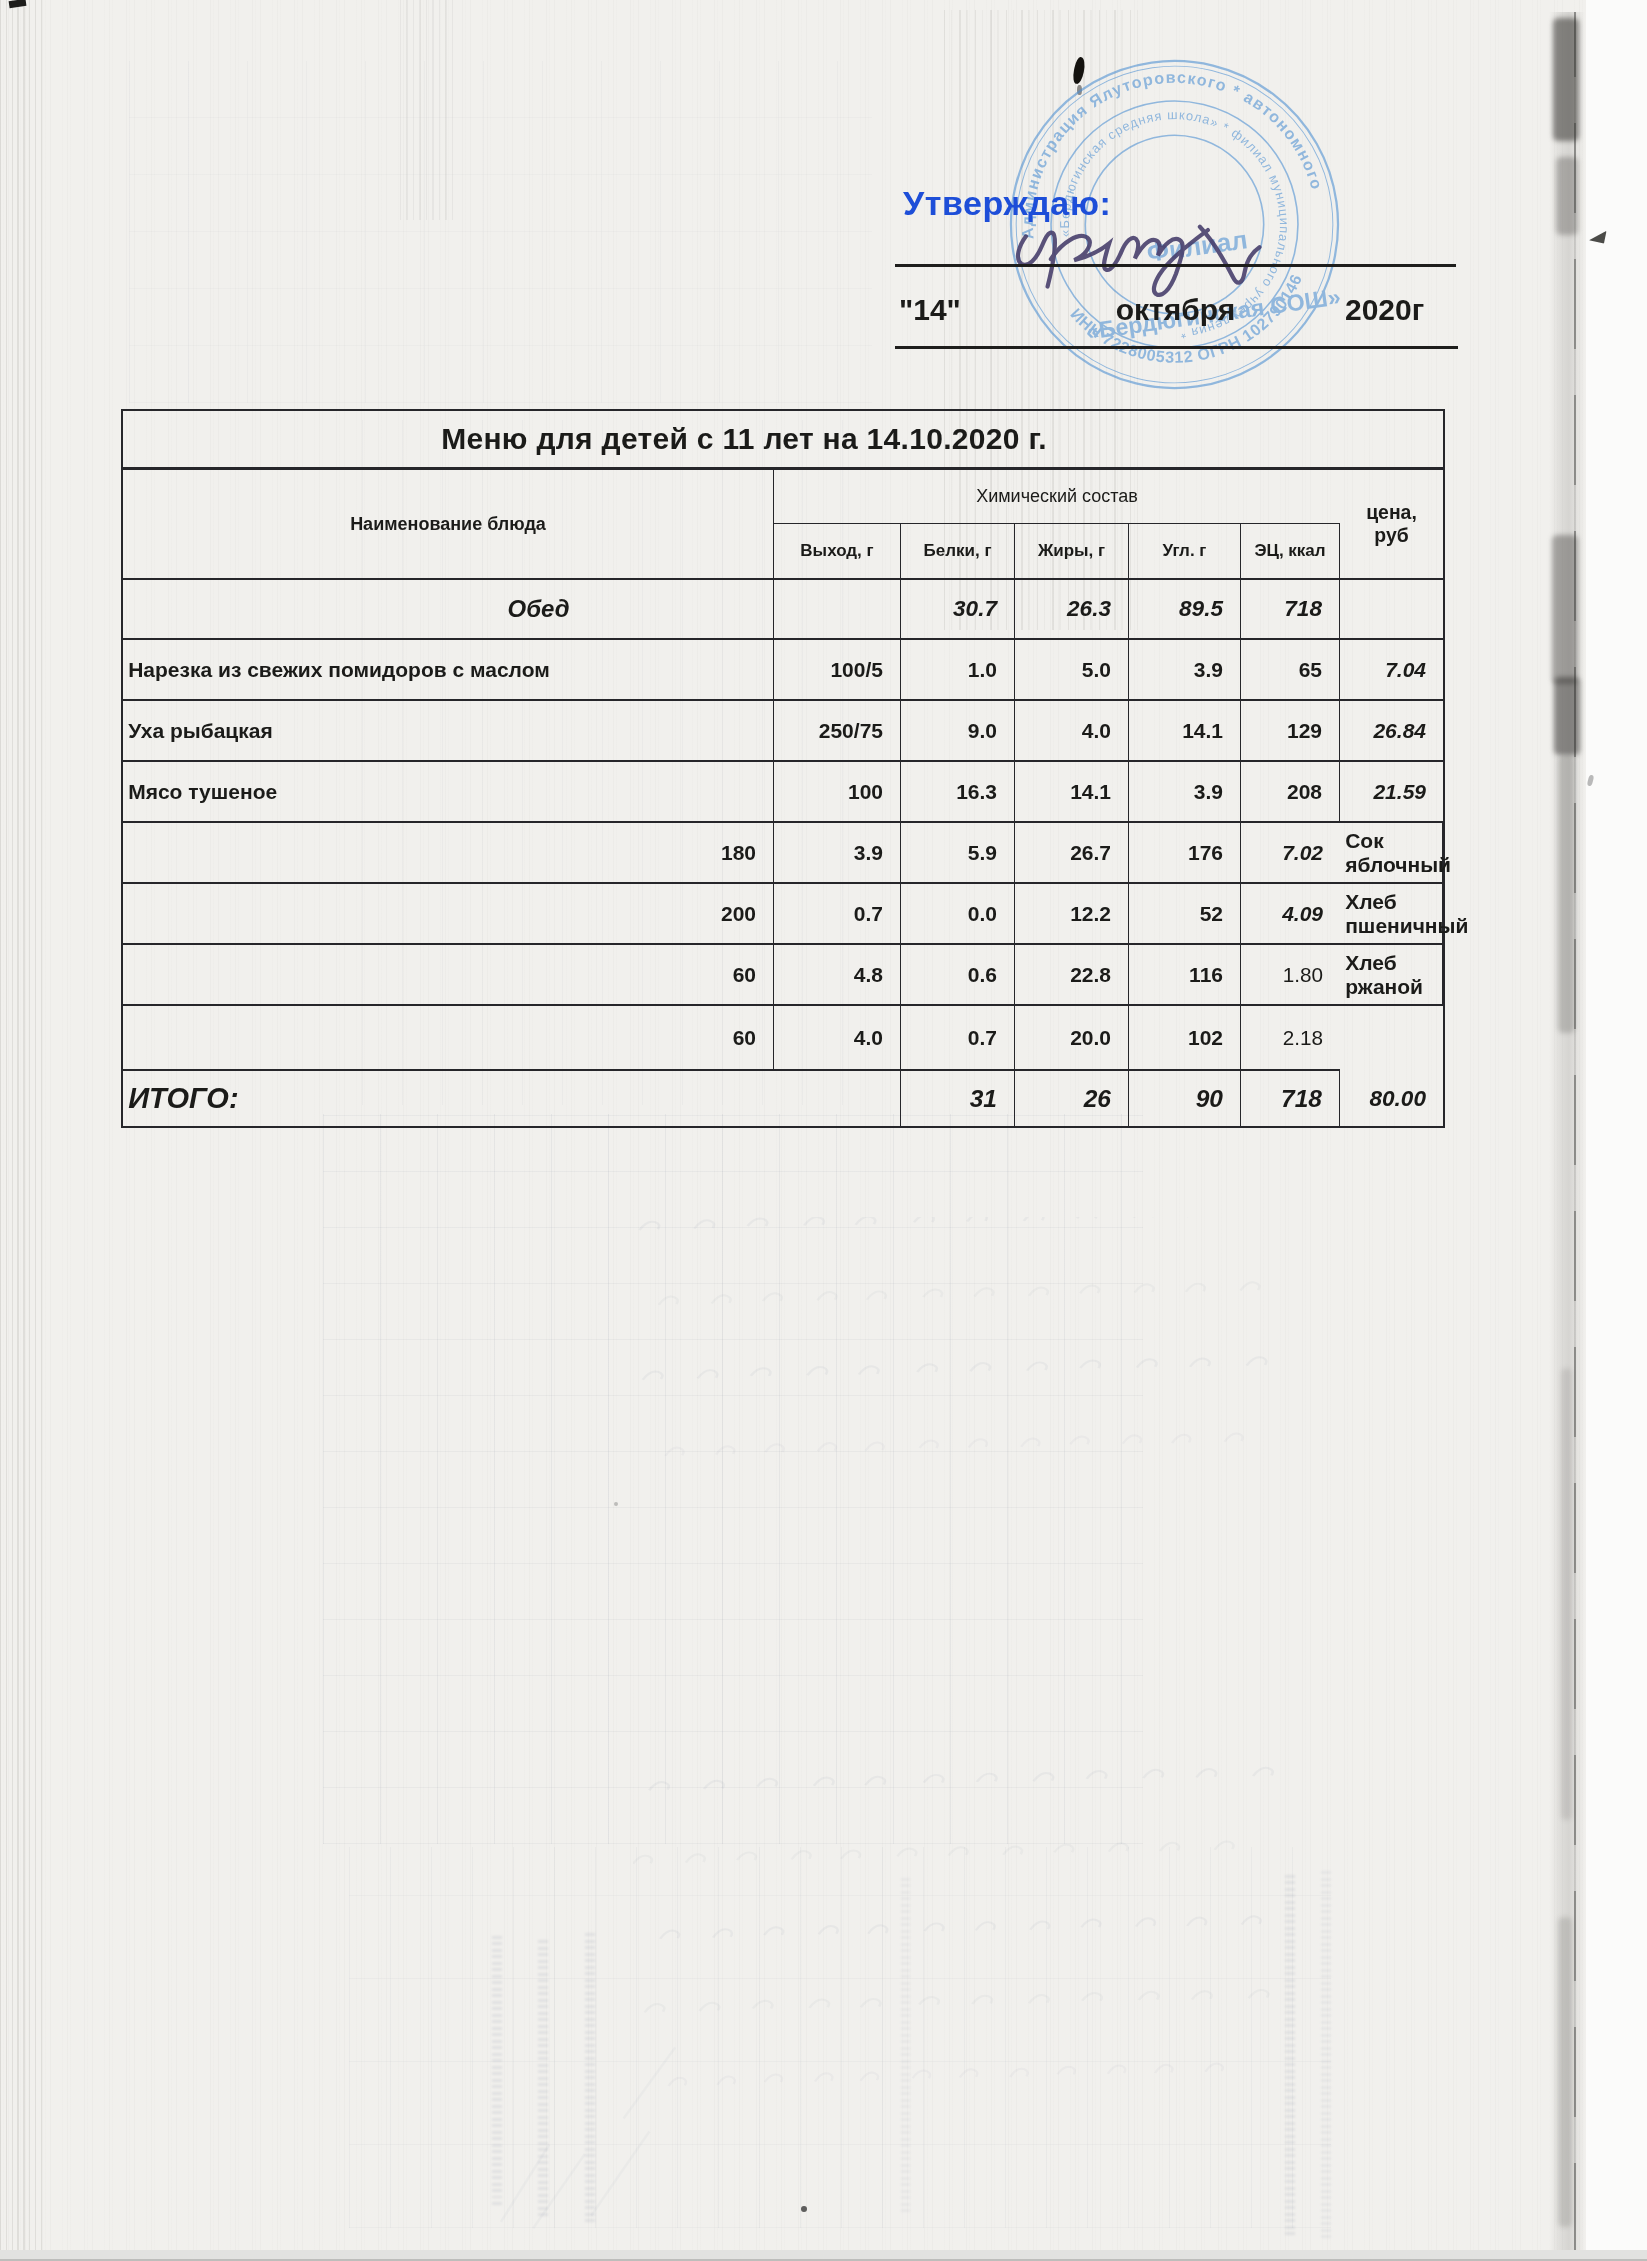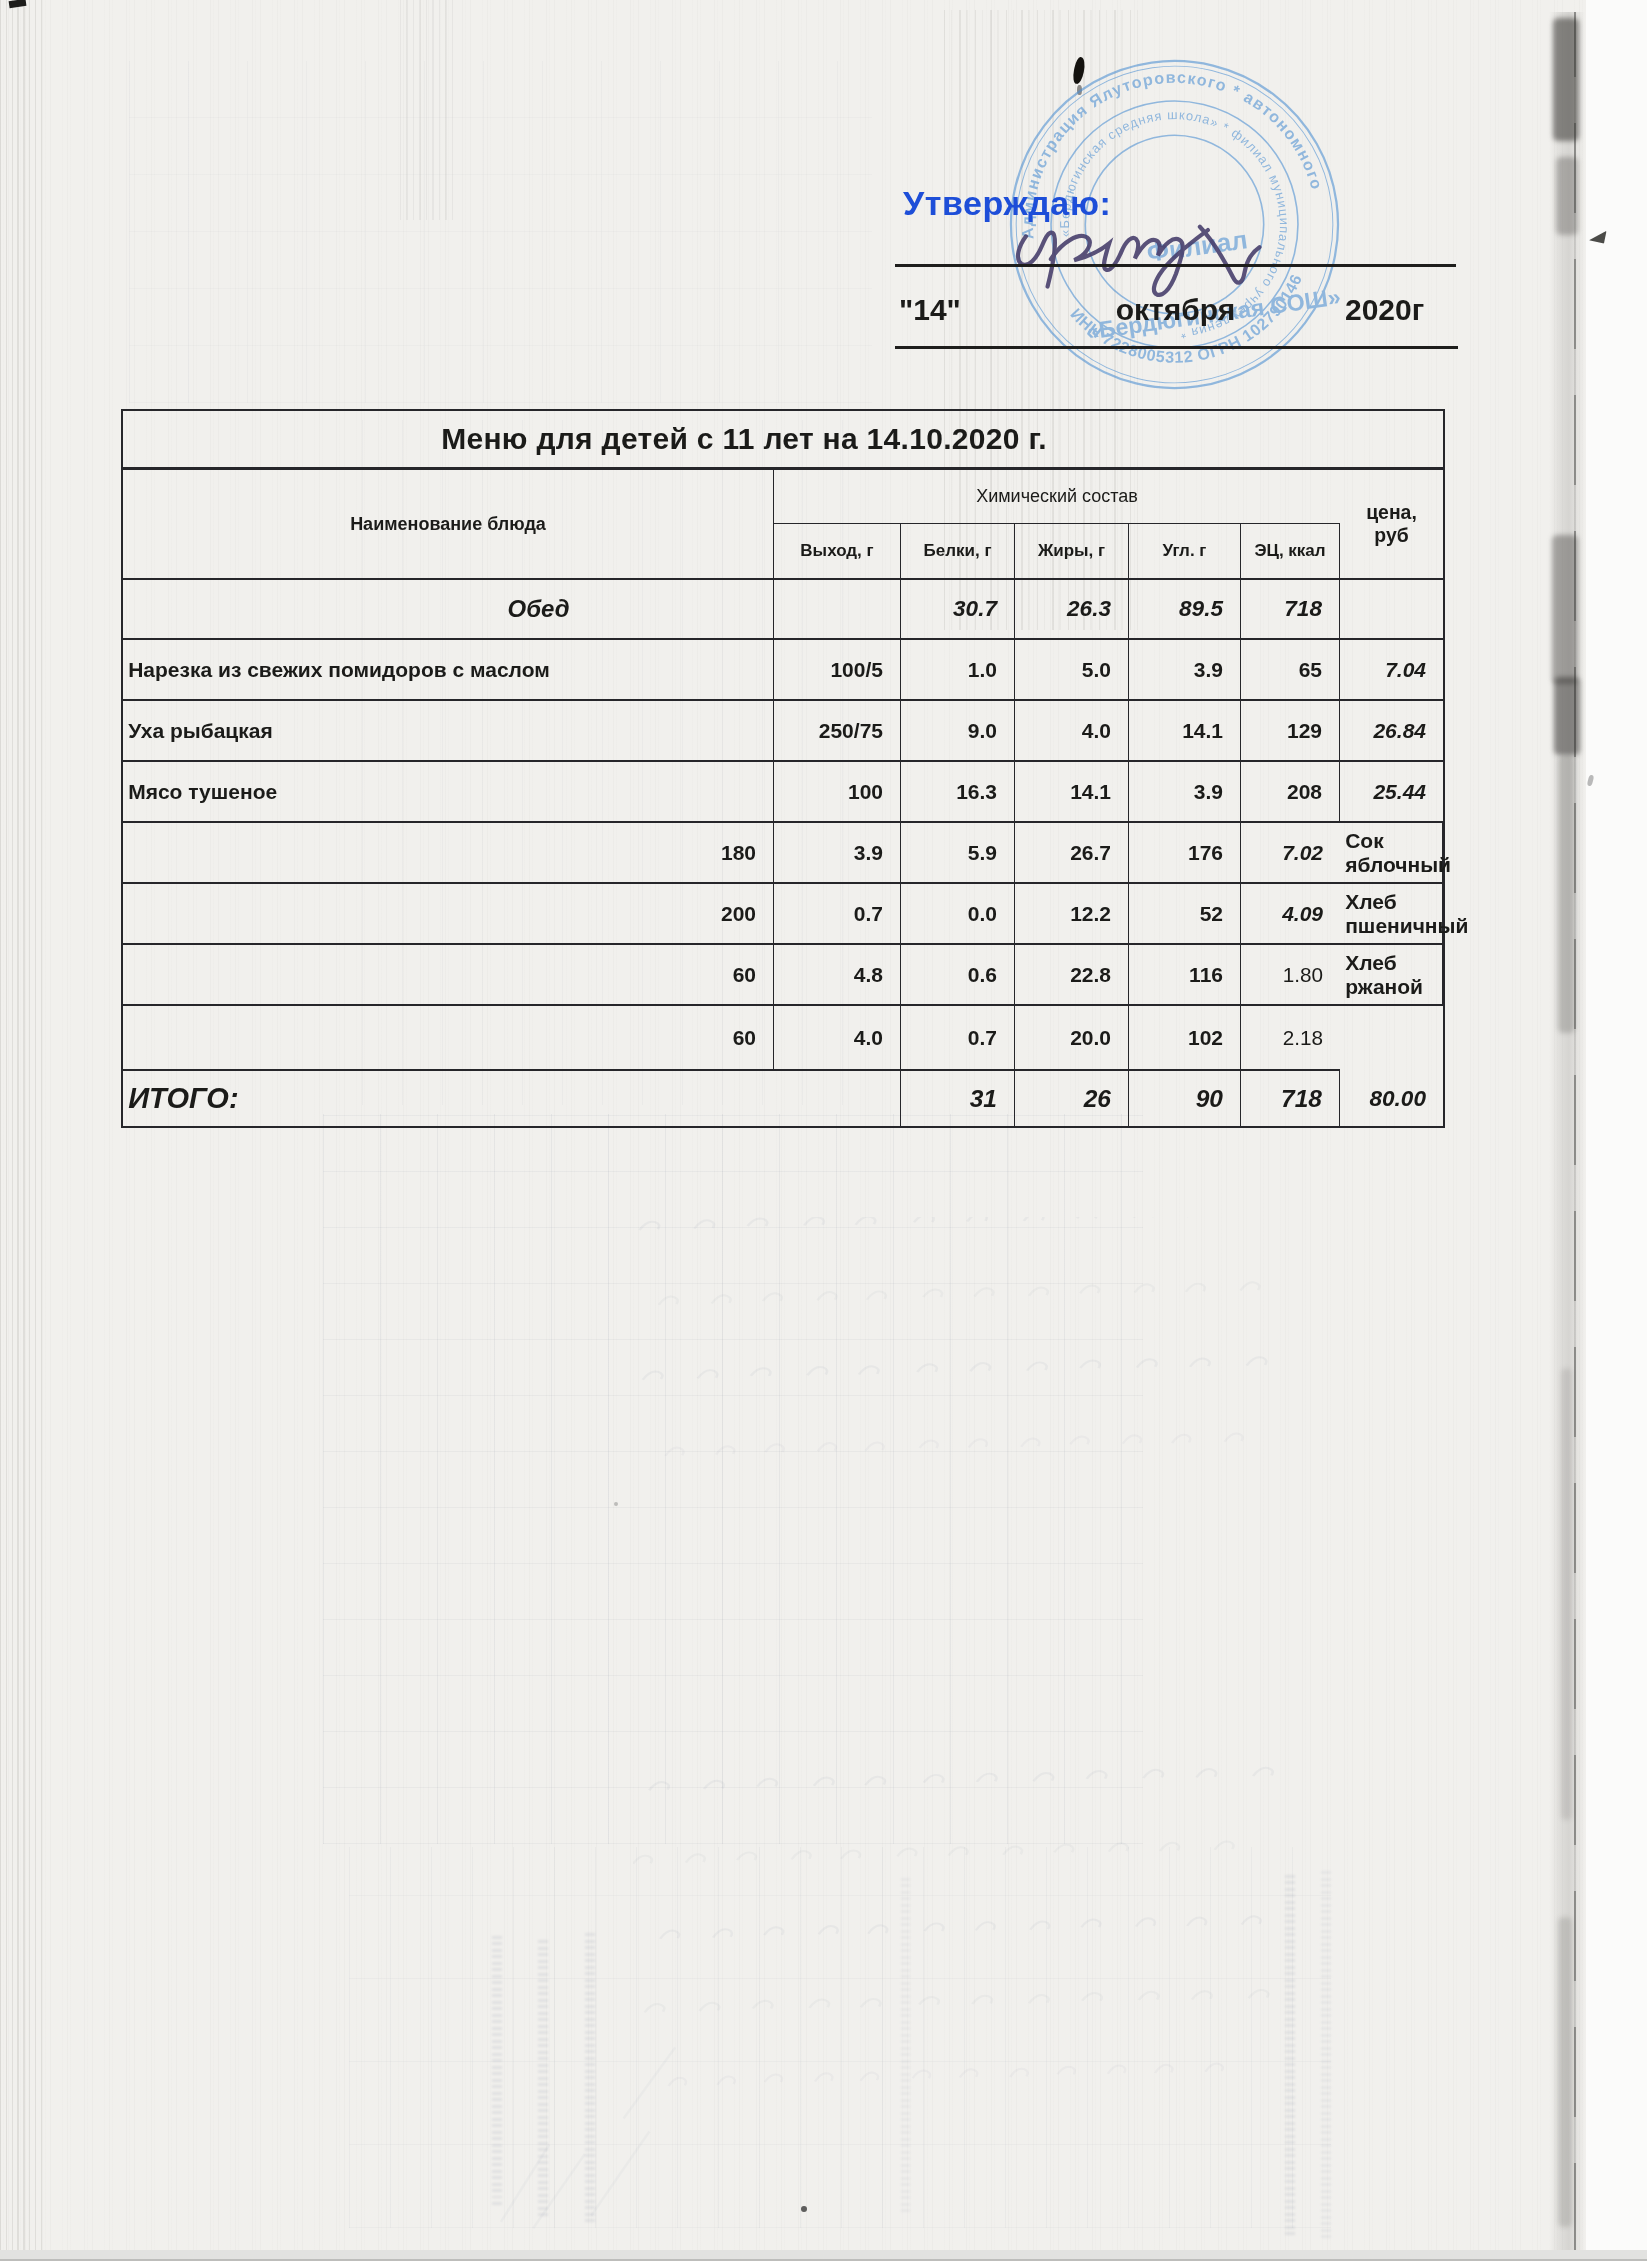--- a/index.html
+++ b/index.html
@@ -226,21 +226,21 @@
     <div class="cell c-num">14.1</div>
     <div class="cell c-num">129</div>
     <div class="cell c-num c-price-emph no-r">26.84</div>
 
     <div class="cell c-name">Мясо тушеное</div>
     <div class="cell c-num">100</div>
     <div class="cell c-num">16.3</div>
     <div class="cell c-num">14.1</div>
     <div class="cell c-num">3.9</div>
     <div class="cell c-num">208</div>
-    <div class="cell c-num c-price-emph no-r">25.44</div>
+    <div class="cell c-num c-price-emph no-r">21.59</div>
 
     <div class="cell c-num">180</div>
     <div class="cell c-num">3.9</div>
     <div class="cell c-num">5.9</div>
     <div class="cell c-num">26.7</div>
     <div class="cell c-num">176</div>
     <div class="cell c-num c-price-emph no-r">7.02</div>
 
     <div class="cell c-name">Сок яблочный</div>
     <div class="cell c-num">200</div>

